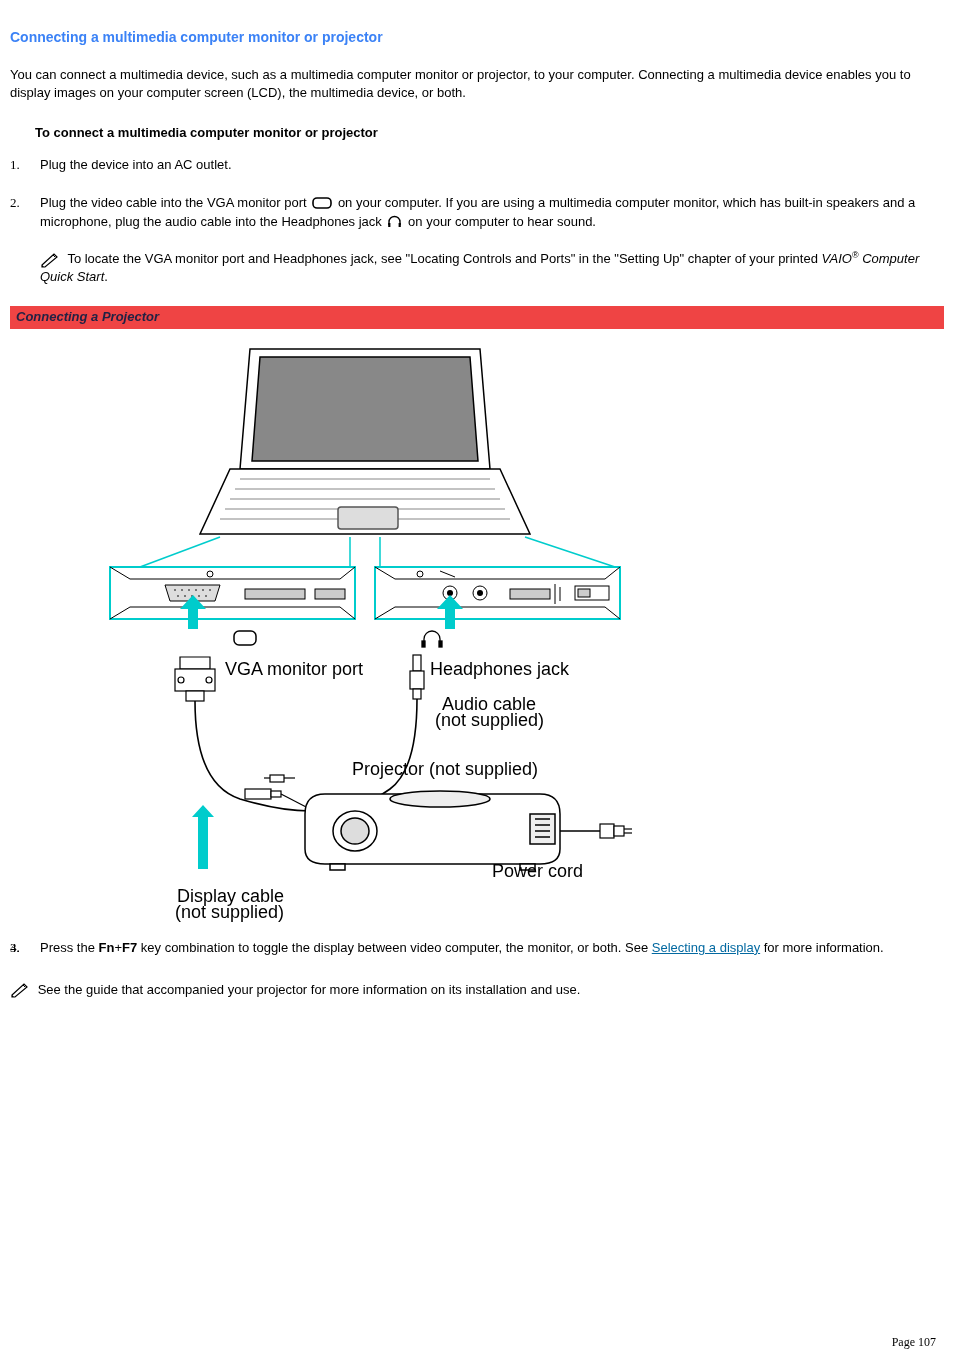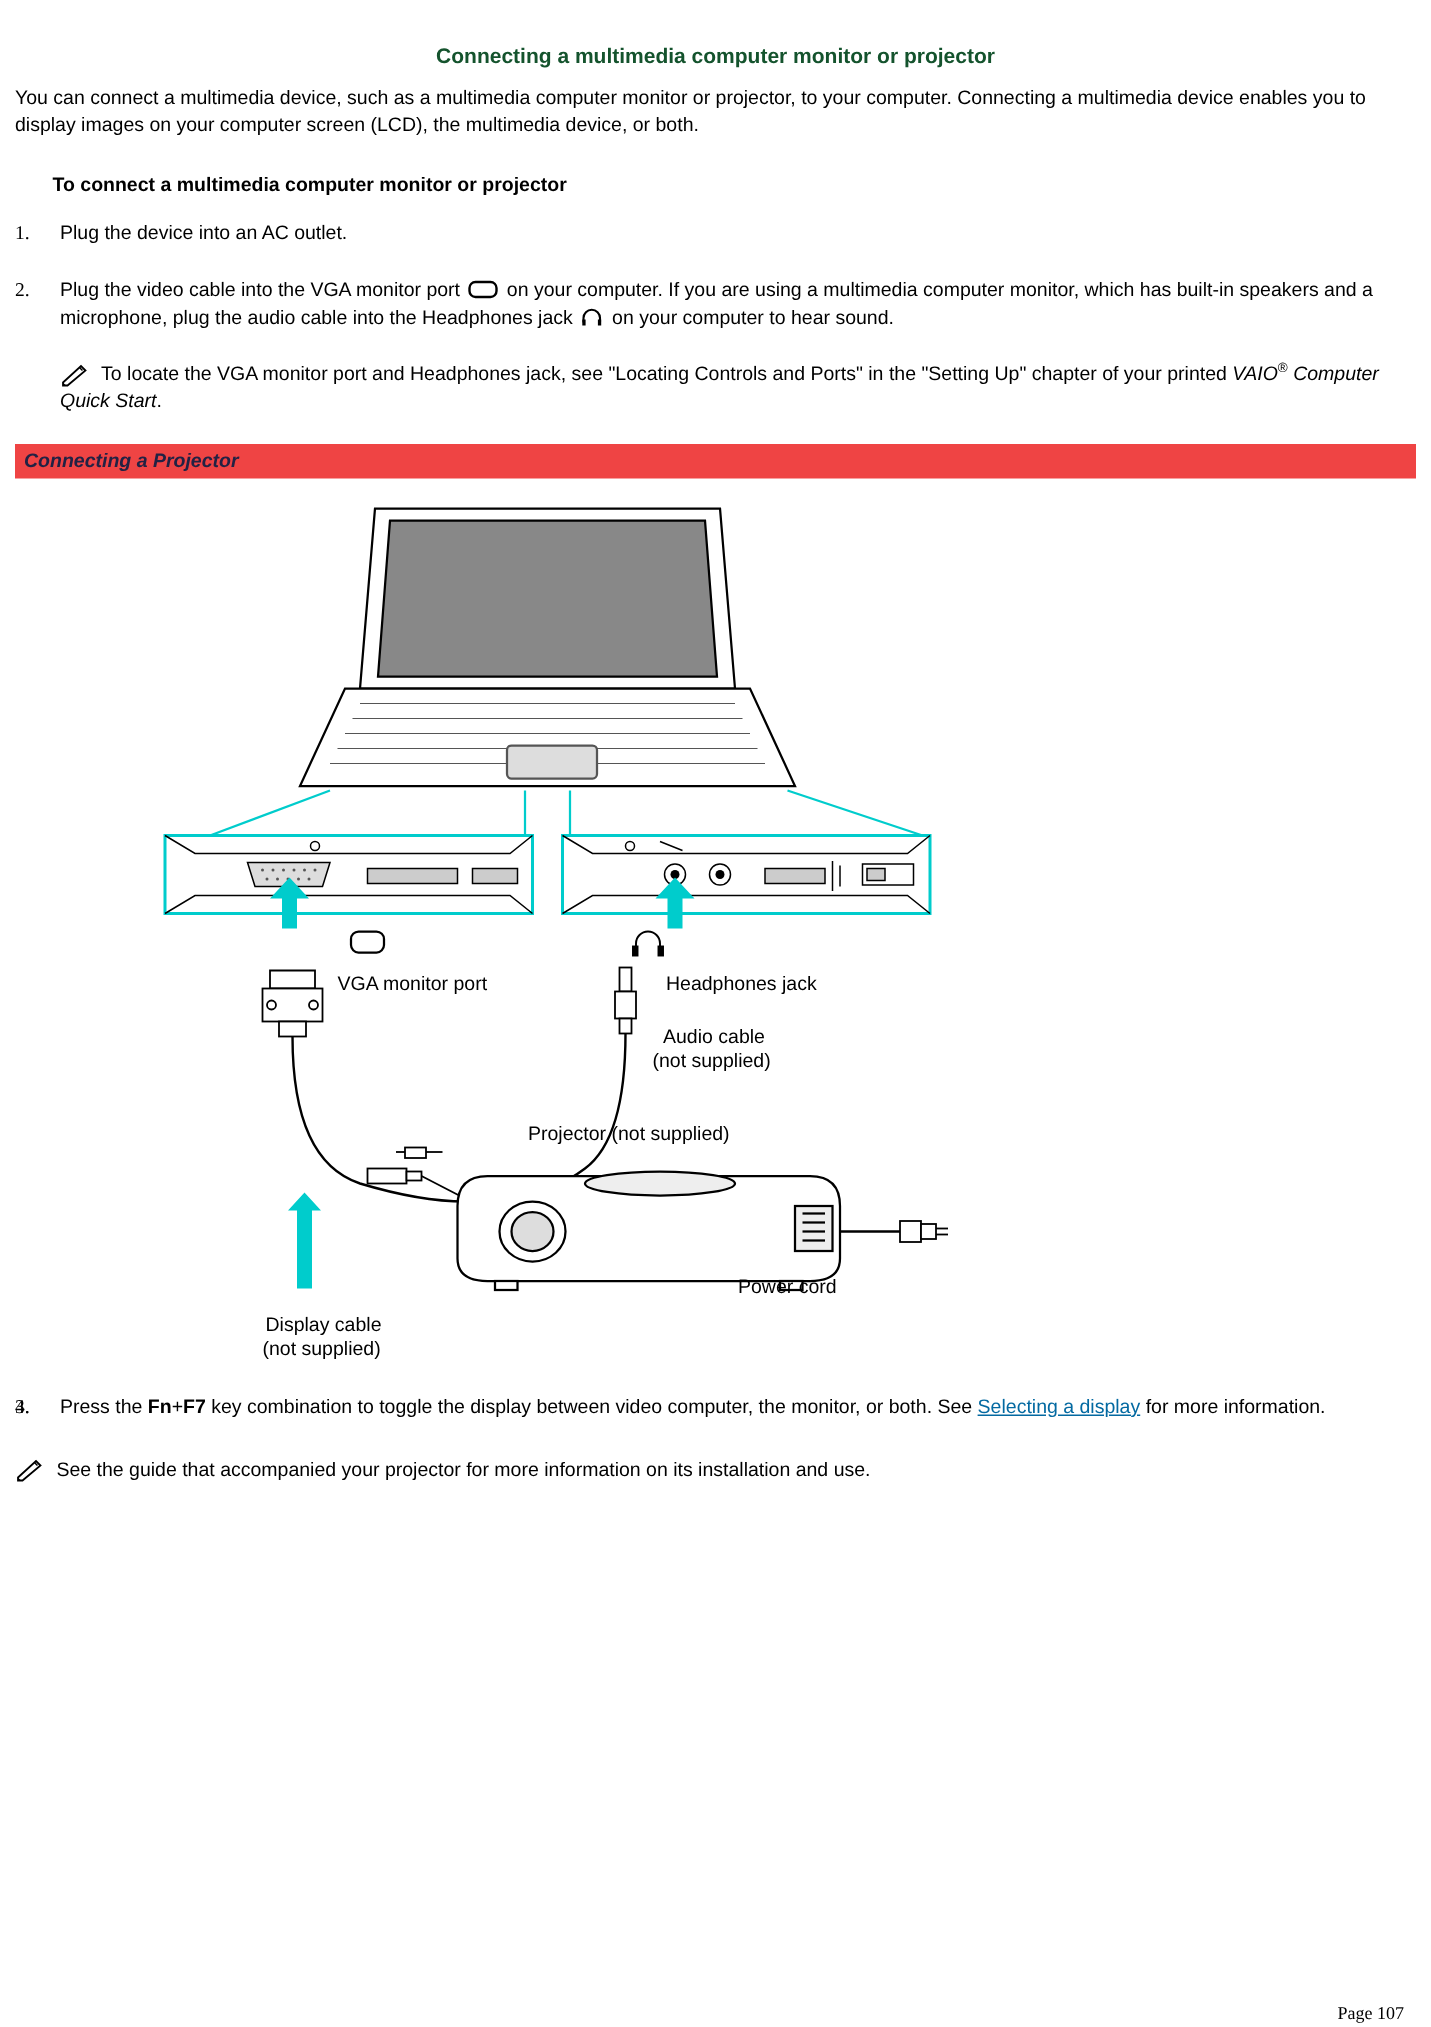--- a/index.html
+++ b/index.html
@@ -5,25 +5,24 @@
   body {
     font-family: Verdana, Geneva, sans-serif;
     font-size: 13px;
     color: #000;
     margin: 0;
     padding: 8px 10px 10px 10px;
     width: 934px;
     line-height: 1.4;
   }
   h2.title {
-    color: #14532d;
+    color: #3b82f6;
     font-size: 14px;
     font-weight: bold;
-    margin: 20px 0 8px 0;
-    text-align: center;
+    margin: 20px 0 18px 0;
   }
   p { margin: 8px 0; }
   .sub-heading {
     font-weight: bold;
     margin-top: 22px;
     margin-bottom: 14px;
     margin-left: 25px;
   }
   ol.steps {
     list-style: none;
@@ -65,21 +64,21 @@
   }
   .figure-placeholder {
     width: 620px;
     height: 580px;
     margin-left: 70px;
     position: relative;
   }
   .fig-label {
     position: absolute;
     font-family: Arial, sans-serif;
-    font-size: 13px;
+    font-size: 18px;
     color: #000;
   }
   a.link { color: #0369a1; text-decoration: underline; }
   .page-num {
     position: fixed;
     right: 18px;
     bottom: 0;
     font-family: "Times New Roman", serif;
     font-size: 12px;
     font-weight: normal;
@@ -265,21 +264,21 @@
         <line x1="544" y1="494" x2="552" y2="494"></line>
       </g>
 
       <g fill="#00cccc">
         <path d="M118 530 L128 530 L128 478 L134 478 L123 466 L112 478 L118 478 Z"></path>
       </g>
     </svg>
 
     
     <div class="fig-label" style="left:145px; top:318px;">VGA monitor port</div>
-    <div class="fig-label" style="left:364px; top:318px;">Headphones jack</div>
+    <div class="fig-label" style="left:350px; top:318px;">Headphones jack</div>
     <div class="fig-label" style="left:362px; top:353px; text-align:center;">Audio cable</div>
     <div class="fig-label" style="left:355px; top:369px; text-align:center;">(not supplied)</div>
     <div class="fig-label" style="left:272px; top:418px;">Projector (not supplied)</div>
     <div class="fig-label" style="left:412px; top:520px;">Power cord</div>
     <div class="fig-label" style="left:97px; top:545px;">Display cable</div>
     <div class="fig-label" style="left:95px; top:561px;">(not supplied)</div>
   </div>
 </div>
 
 <ol class="steps" start="3">

